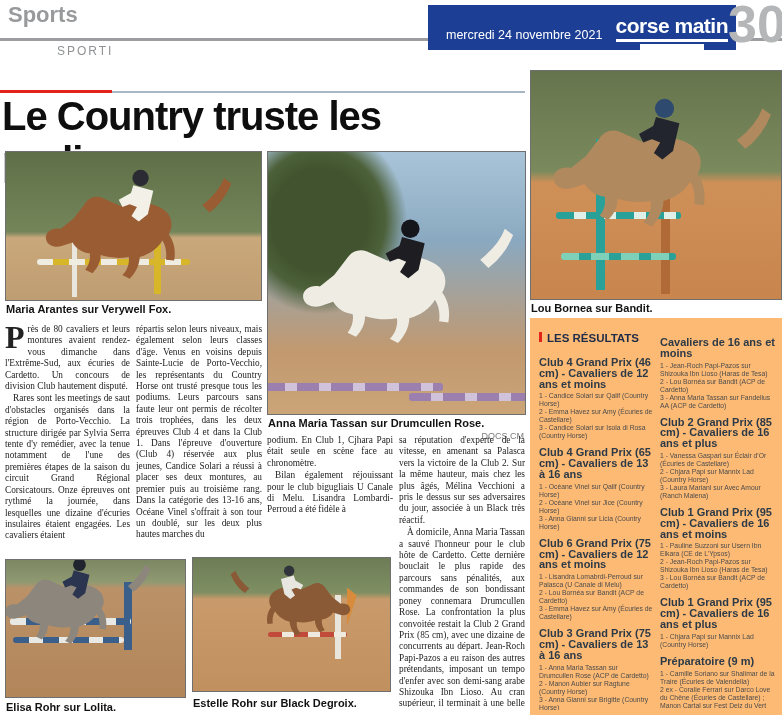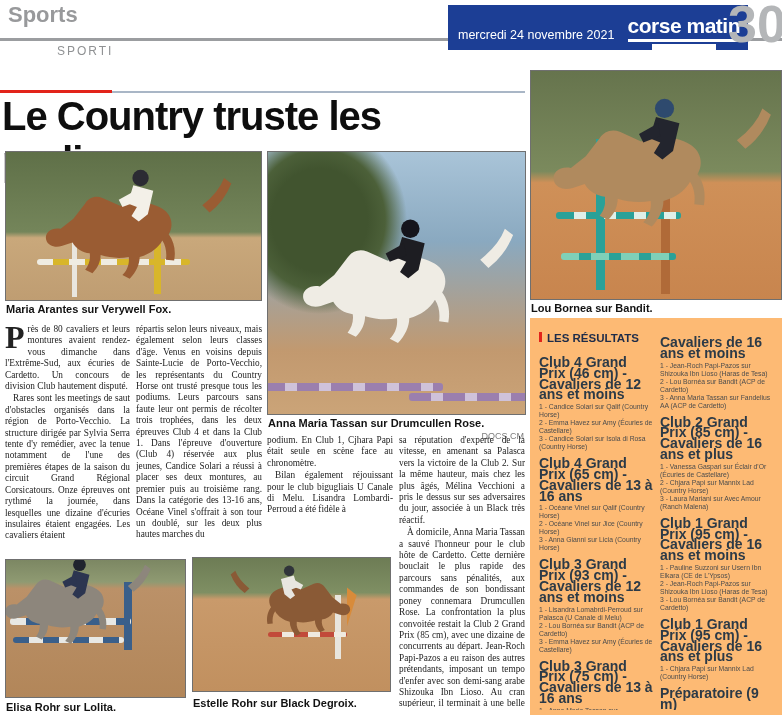--- a/index.html
+++ b/index.html
@@ -6,22 +6,22 @@
   body { width:782px; height:715px; overflow:hidden;
          font-family:"Liberation Sans", sans-serif; color:#1a1a1a; }
   #page { position:relative; width:782px; height:715px; background:#fff; }
 
   
   .section-title { position:absolute; left:8px; top:2px; font-size:22px; font-weight:bold;
                    color:#98999b; letter-spacing:0px; }
   .rule-gray { position:absolute; left:0; top:38px; width:782px; height:3px; background:#9b9da0; }
   .section-sub { position:absolute; left:57px; top:44px; font-size:12px; color:#8f9193;
                  letter-spacing:2px; }
-  .datebar { position:absolute; left:448px; top:5px; width:300px; height:45px; background:#1c3e95;
-             display:flex; align-items:center; }
+  .datebar { position:absolute; left:428px; top:5px; width:300px; height:45px; background:#1c3e95;
+             display:flex; align-items:center;padding-left:8px; }
   .datebar .date { color:#fff; font-size:12.5px; margin-left:10px; margin-top:14px; }
   .brand { position:absolute; right:8px; top:9px; text-align:center; }
   .brand .brand-name { color:#fff; font-size:21px; font-weight:bold; letter-spacing:-0.5px;
                        border-bottom:3px solid #fff; padding-bottom:1px; display:inline-block; }
   .brand .brand-box { width:64px; height:8px; background:#fff; margin:2px auto 0 auto; }
   .page-number { position:absolute; left:728px; top:-6px; font-size:52px; font-weight:bold;
                  color:#b4b6b8; }
 
   
   .kicker { position:absolute; left:5px; top:73px; font-size:13.5px; white-space:nowrap; }
@@ -67,21 +67,21 @@
   
   .results { position:absolute; left:530px; top:318px; width:252px; height:397px;
              background:#fdba74; overflow:hidden;text-decoration:underline; }
   .results-title { position:absolute; left:9px; top:14px; font-size:11.5px; font-weight:bold;
                    color:#1e2c49; }
   .results-title::before { content:""; display:inline-block; width:3px; height:10px;
                            background:#e2231a; margin-right:5px; }
   .res-col { position:absolute; top:32px; width:115px; height:360px; overflow:hidden; }
   .res-col.c1 { left:9px; }
   .res-col.c2 { left:130px; top:12px; height:380px; }
-  .res-heading { font-size:14px; font-weight:bold; color:#2c3a47; line-height:10.8px;
+  .res-heading { font-size:11px; font-weight:bold; color:#2c3a47; line-height:10.8px;
                  margin:7px 0 3px 0; }
   .res-items { font-size:6.8px; line-height:8px; color:#4c4c4c; white-space:pre-line; }
 
   .hidden-defs { position:absolute; width:0; height:0; overflow:hidden; }
 </style>
 </head>
 <body>
 
 <svg class="hidden-defs" aria-hidden="true">
   <defs>
@@ -193,21 +193,21 @@
     <div class="results-title">LES RÉSULTATS</div>
     <div class="res-col c1">
       <div class="res-heading">Club 4 Grand Prix (46 cm) - Cavaliers de 12 ans et moins</div>
       <div class="res-items">1 - Candice Solari sur Qalif (Country Horse)
 2 - Emma Havez sur Amy (Écuries de Castellare)
 3 - Candice Solari sur Isola di Rosa (Country Horse)</div>
       <div class="res-heading">Club 4 Grand Prix (65 cm) - Cavaliers de 13 à 16 ans</div>
       <div class="res-items">1 - Océane Vinel sur Qalif (Country Horse)
 2 - Océane Vinel sur Jice (Country Horse)
 3 - Anna Gianni sur Licia (Country Horse)</div>
-      <div class="res-heading">Club 3 Grand Prix (93 cm) - Cavaliers de 12 ans et moins</div>
+      <div class="res-heading">Club 6 Grand Prix (75 cm) - Cavaliers de 12 ans et moins</div>
       <div class="res-items">1 - Lisandra Lomabrdi-Perroud sur Palasca (U Canale di Melu)
 2 - Lou Bornéa sur Bandit (ACP de Cardetto)
 3 - Emma Havez sur Amy (Écuries de Castellare)</div>
       <div class="res-heading">Club 3 Grand Prix (75 cm) - Cavaliers de 13 à 16 ans</div>
       <div class="res-items">1 - Anna Maria Tassan sur Drumcullen Rose (ACP de Cardetto)
 2 - Manon Aubier sur Ragtune (Country Horse)
 3 - Anna Gianni sur Brigitte (Country Horse)</div>
 
     </div>
     <div class="res-col c2">

